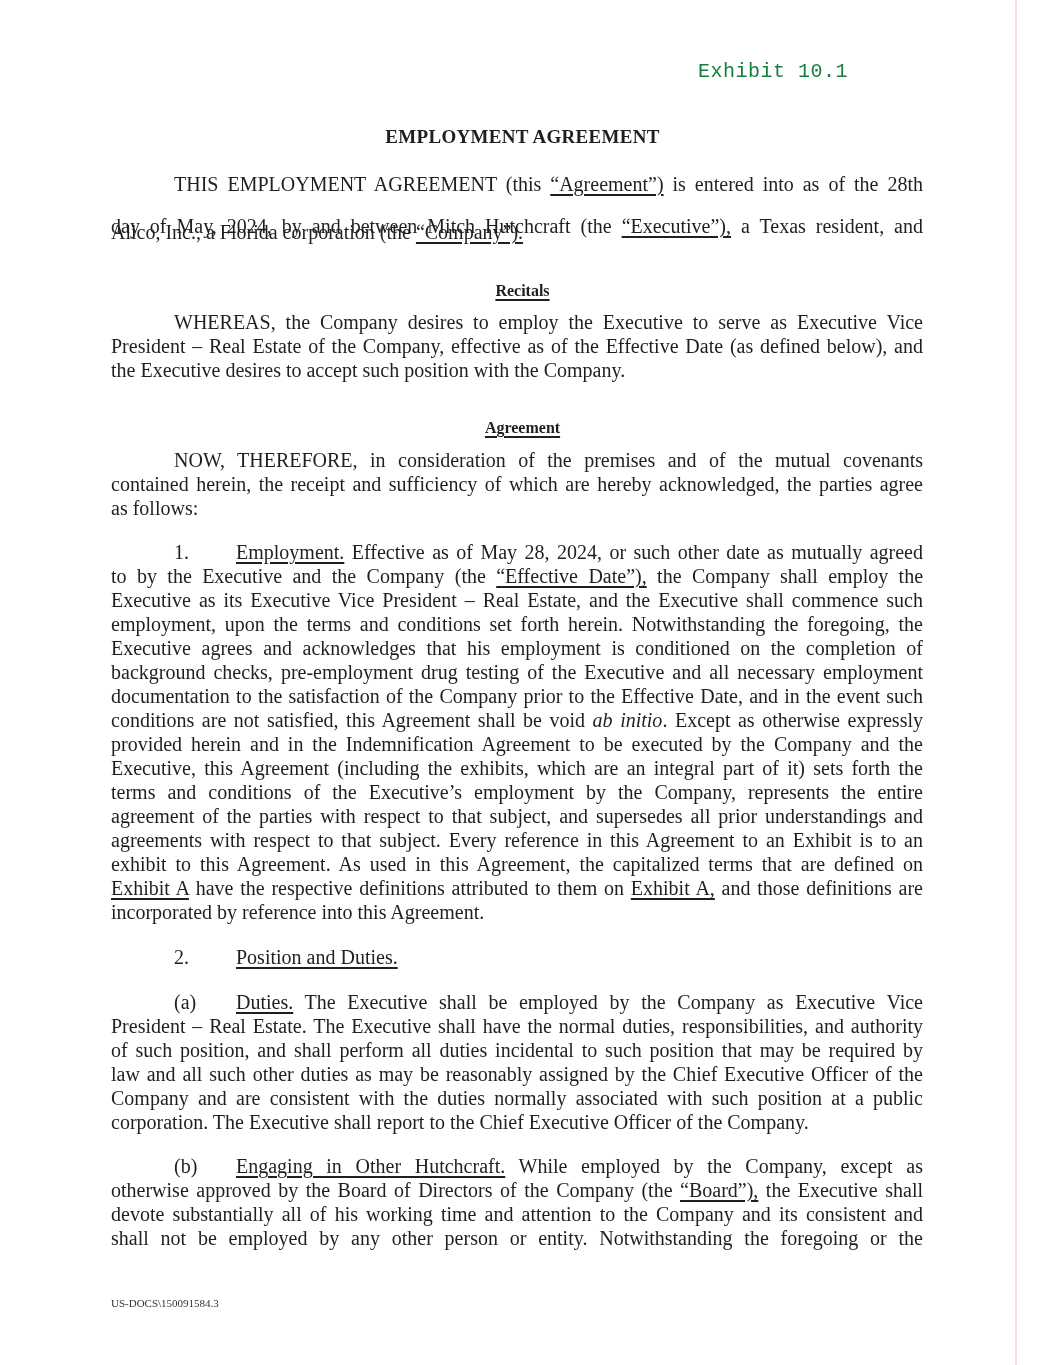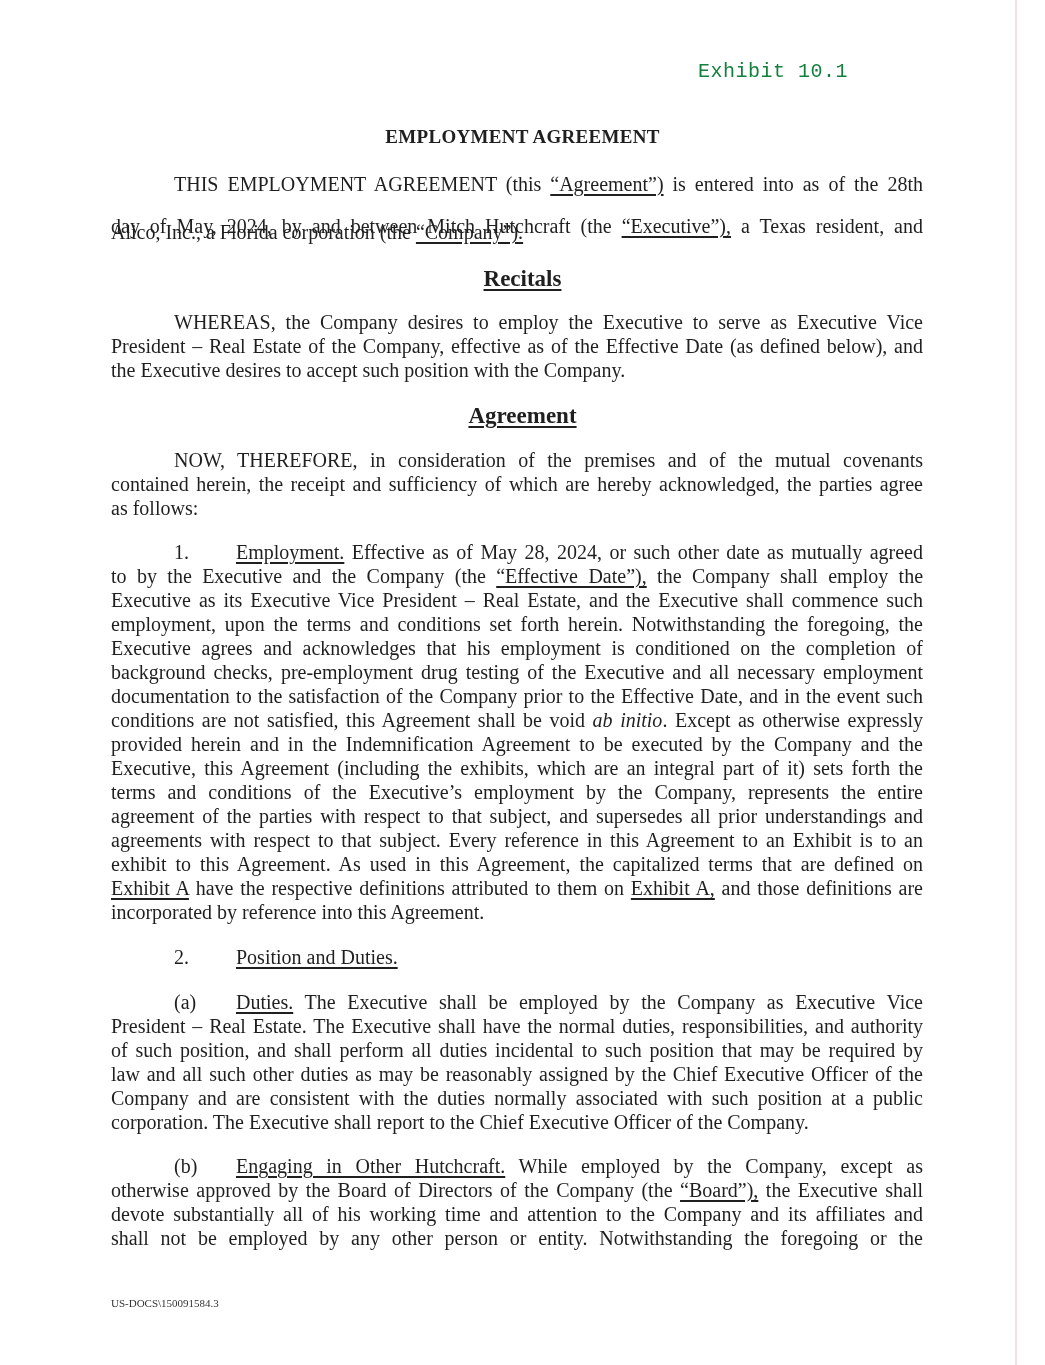--- a/index.html
+++ b/index.html
@@ -4,21 +4,21 @@
 <style>
   html, body { margin: 0; padding: 0; background: #ffffff; }
   body { width: 1045px; height: 1365px; position: relative; overflow: hidden;
          font-family: "Liberation Serif", serif; color: #1f1f1f; }
   .edge { position: absolute; right: 28px; top: 0; width: 2px; height: 1365px; background: #f4dede; }
   .exhibit { position: absolute; left: 698px; top: 60px; font-family: "Liberation Mono", monospace;
              font-size: 20px; color: #15803d; letter-spacing: 0.5px; }
   .title { position: absolute; left: 0; width: 1045px; top: 126px; text-align: center;
            font-weight: bold; font-size: 19px; letter-spacing: 0.3px; }
   .heading { position: absolute; left: 0; width: 1045px; text-align: center;
-             font-weight: bold; font-size: 23px; }
+             font-weight: bold; font-size: 16px; margin-top: 16px; }
   .heading span { text-decoration: underline; text-decoration-thickness: 2px; text-underline-offset: 3px; }
   .line { position: absolute; left: 111px; width: 812px; font-size: 20px; line-height: 24px;
           white-space: nowrap; text-align: justify; text-align-last: justify; }
   .line.last { text-align-last: left; }
   .line.ind { left: 174px; width: 749px; }
   .u { text-decoration: underline; text-underline-offset: 3px; }
   .num { display: inline-block; width: 62px; }
   .footer { position: absolute; left: 111px; top: 1297px; font-size: 11px; color: #333;
             font-family: "Liberation Serif", serif; text-align: right; }
 </style>
@@ -65,16 +65,16 @@
 
 <div class="line ind" style="top:990px"><span class="num">(a)</span><span class="u">Duties.</span><span> The Executive shall be employed by the Company as Executive Vice</span></div>
 <div class="line" style="top:1014px">President – Real Estate. The Executive shall have the normal duties, responsibilities, and authority</div>
 <div class="line" style="top:1038px">of such position, and shall perform all duties incidental to such position that may be required by</div>
 <div class="line" style="top:1062px">law and all such other duties as may be reasonably assigned by the Chief Executive Officer of the</div>
 <div class="line" style="top:1086px">Company and are consistent with the duties normally associated with such position at a public</div>
 <div class="line last" style="top:1110px">corporation. The Executive shall report to the Chief Executive Officer of the Company.</div>
 
 <div class="line ind" style="top:1154px"><span class="num">(b)</span><span class="u">Engaging in Other Hutchcraft.</span><span> While employed by the Company, except as</span></div>
 <div class="line" style="top:1178px"><span>otherwise approved by the Board of Directors of the Company (the </span><span class="u">“Board”),</span><span> the Executive shall</span></div>
-<div class="line" style="top:1202px">devote substantially all of his working time and attention to the Company and its affiliates and</div>
+<div class="line" style="top:1202px">devote substantially all of his working time and attention to the Company and its consistent and</div>
 <div class="line" style="top:1226px">shall not be employed by any other person or entity. Notwithstanding the foregoing or the</div>
 
 <div class="footer">US-DOCS\150091584.3</div>
 
 </body></html>

